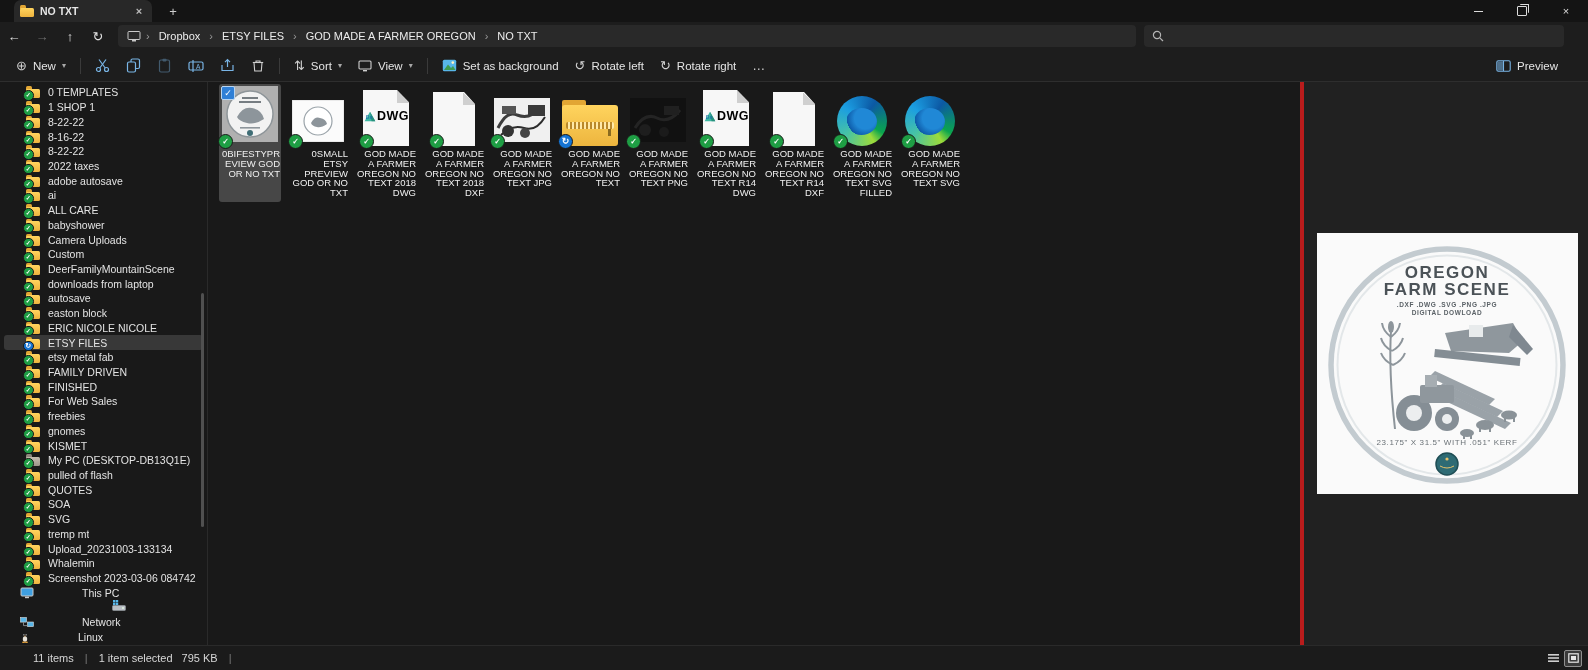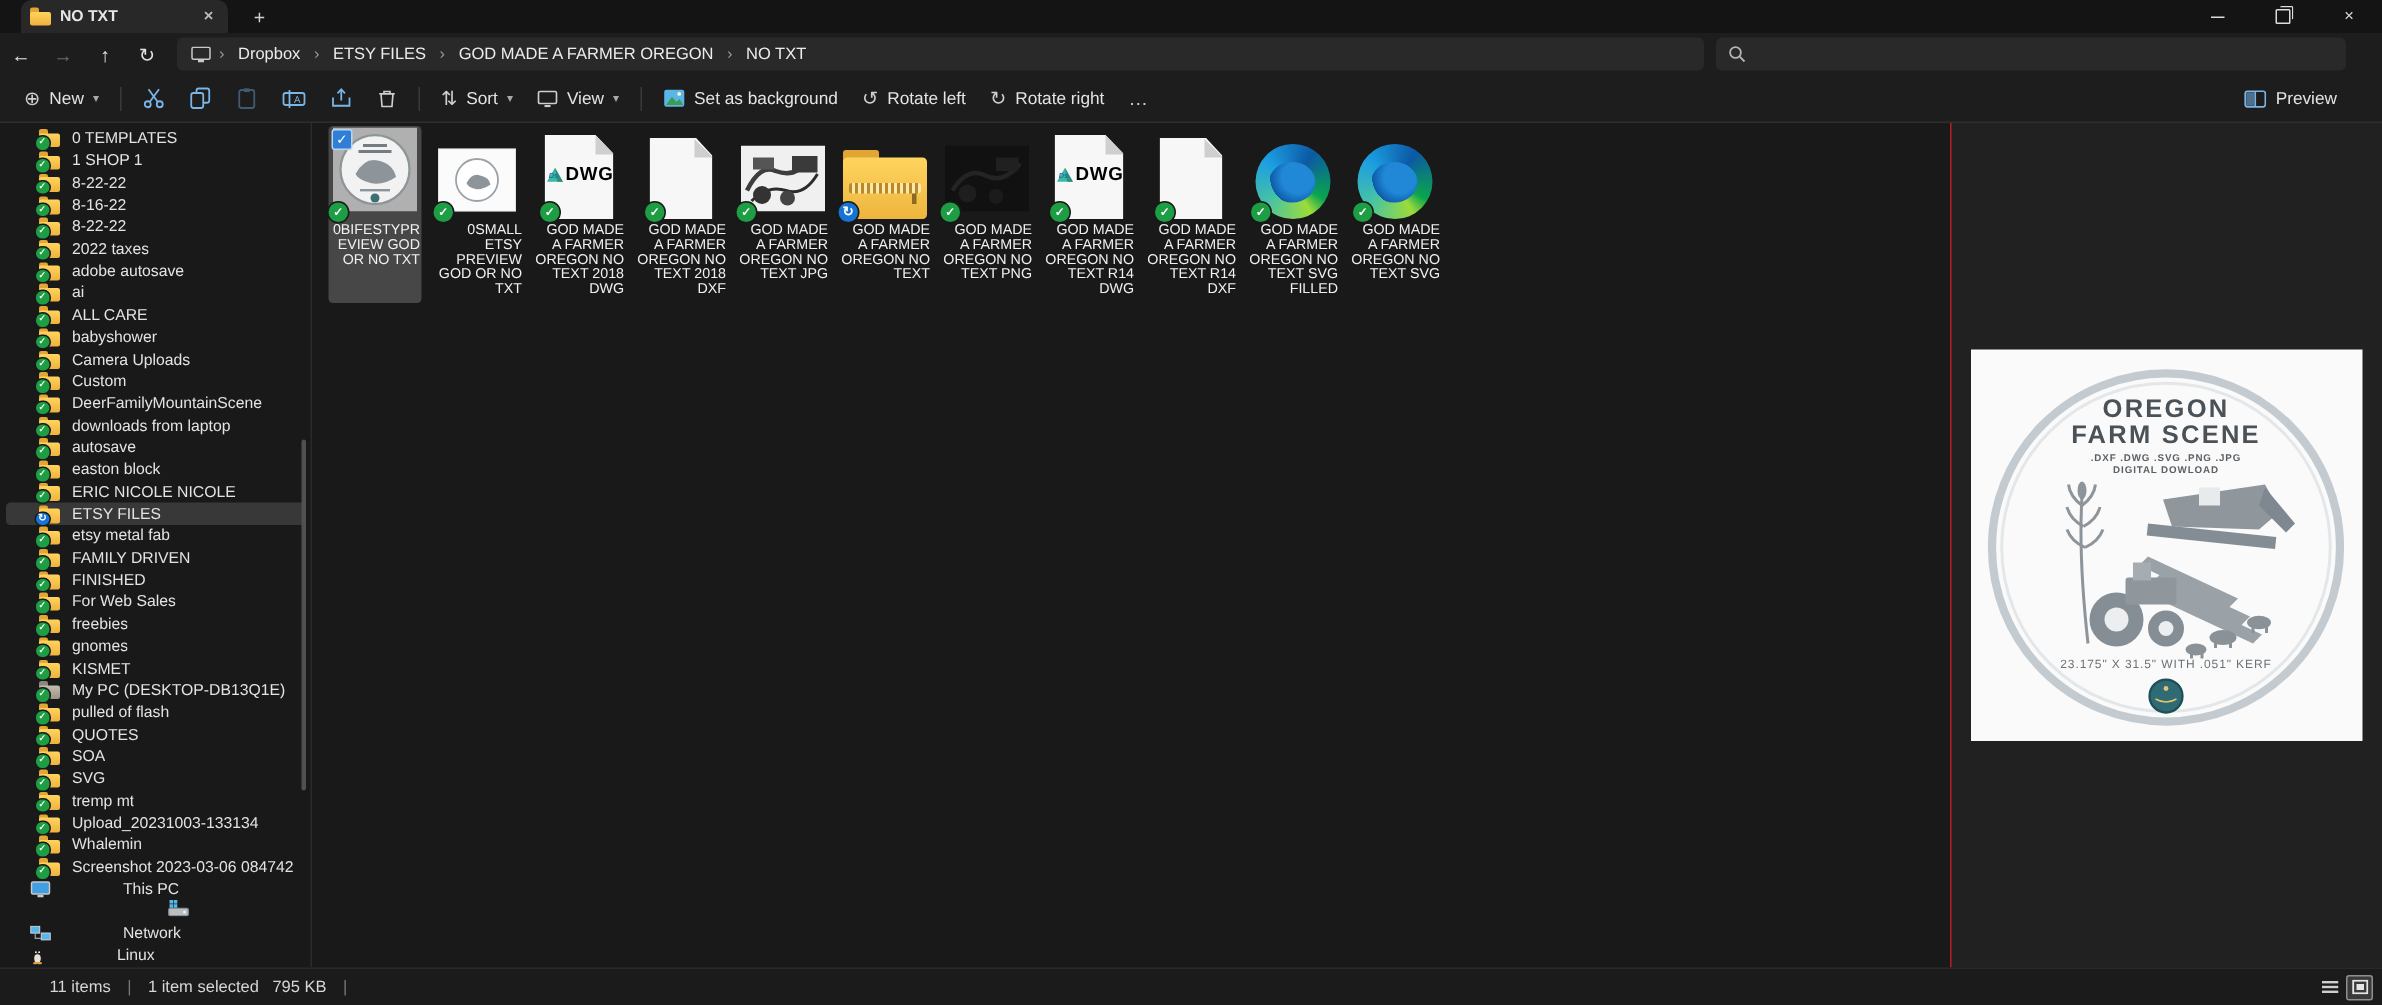--- a/index.html
+++ b/index.html
@@ -85,21 +85,21 @@
   .ztab{position:absolute;top:0;left:0;width:24px;height:9px;background:#e2a634;border-radius:2px 2px 0 0;}
   .zbody{position:absolute;top:5px;left:0;width:56px;height:41px;background:linear-gradient(#ffd45e,#edb53e);border-radius:3px;}
   .zipper{position:absolute;top:22px;left:4px;width:48px;height:7px;border-radius:2px;
           background:repeating-linear-gradient(90deg,#b9882a 0 2px,#ffe9a8 2px 4px);}
   .zpull{position:absolute;top:29px;left:46px;width:3px;height:7px;background:#8a6a20;}
   .edge{width:50px;height:50px;border-radius:50%;position:relative;overflow:hidden;
         background:conic-gradient(from 150deg at 50% 50%,#9ddb3a,#46c3a5 80deg,#1b9de2 160deg,#0c59a4 245deg,#0aa54e 330deg,#9ddb3a);}
   .edge-inner{position:absolute;left:9px;top:12px;width:31px;height:27px;border-radius:50%;
         background:radial-gradient(circle at 62% 38%,#2088d6 0 42%,#0d5aa8 72%,rgba(13,90,168,0) 73%);}
   
-  .preview{position:absolute;left:1300px;top:82px;right:0;bottom:25px;background:#212121;border-left:1px solid #b91c1c;}
+  .preview{position:absolute;left:1300px;top:82px;right:0;bottom:25px;background:#212121;border-left:4px solid #b91c1c;}
   .pimg{position:absolute;left:13px;top:151px;width:261px;height:261px;background:#fafafa;}
   .pv-title{font-size:17px;font-weight:bold;letter-spacing:1.5px;fill:#4b5257;text-anchor:middle;font-family:"Liberation Sans",sans-serif;}
   .pv-small{font-size:6.5px;font-weight:bold;letter-spacing:.6px;fill:#5a6166;text-anchor:middle;font-family:"Liberation Sans",sans-serif;}
   .pv-dim{font-size:8px;letter-spacing:.6px;fill:#6b7277;text-anchor:middle;font-family:"Liberation Sans",sans-serif;}
   
   .statusbar{position:absolute;left:0;right:0;bottom:0;height:25px;background:#1b1b1b;border-top:1px solid #2a2a2a;
              display:flex;align-items:center;font-size:11px;color:#d6d6d6;padding-left:33px;box-sizing:border-box;}
   .ssep{color:#787878;margin:0 11px;}
   .ssize{margin-left:9px;}
   .vtgroup{margin-left:auto;margin-right:6px;display:flex;gap:2px;}

